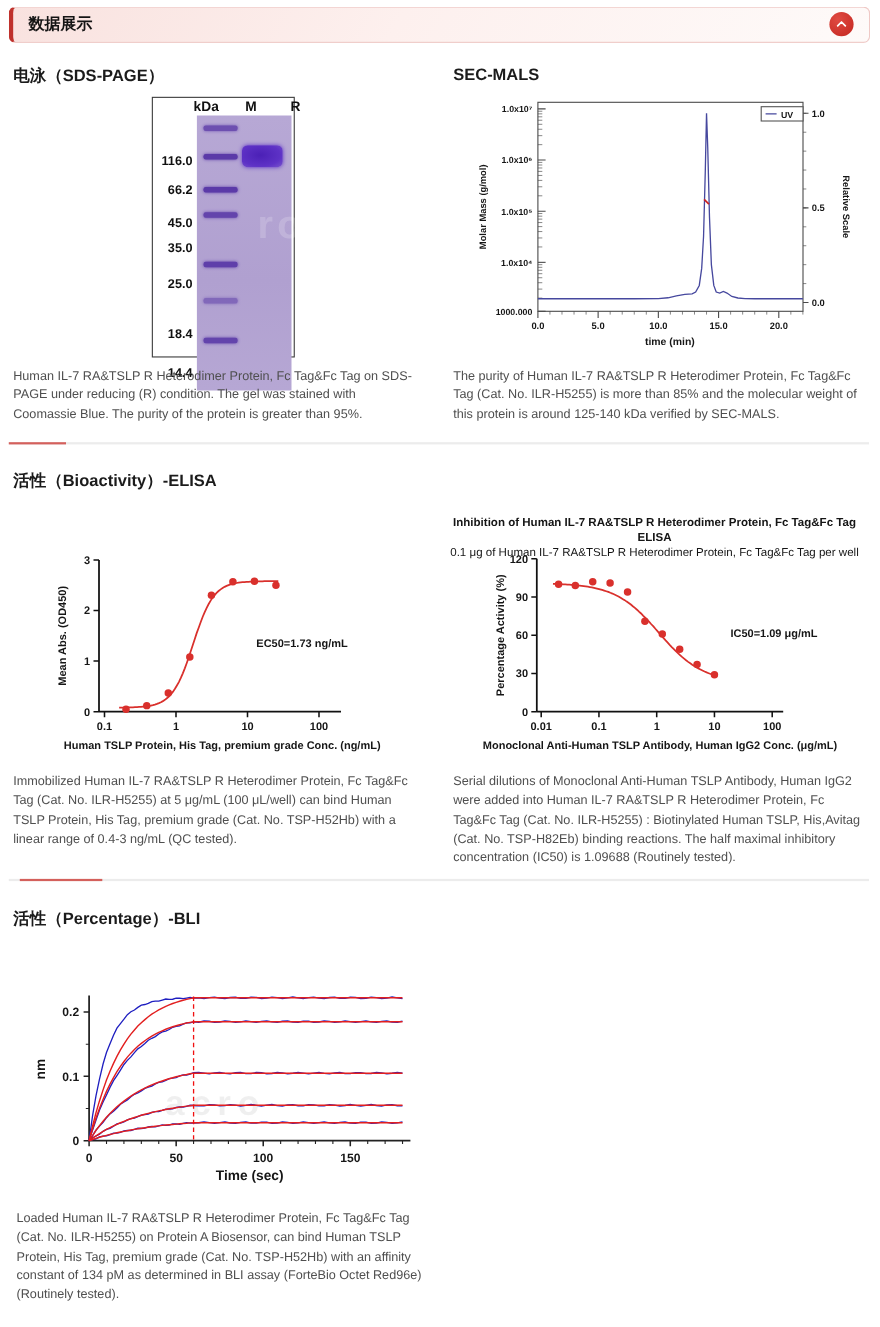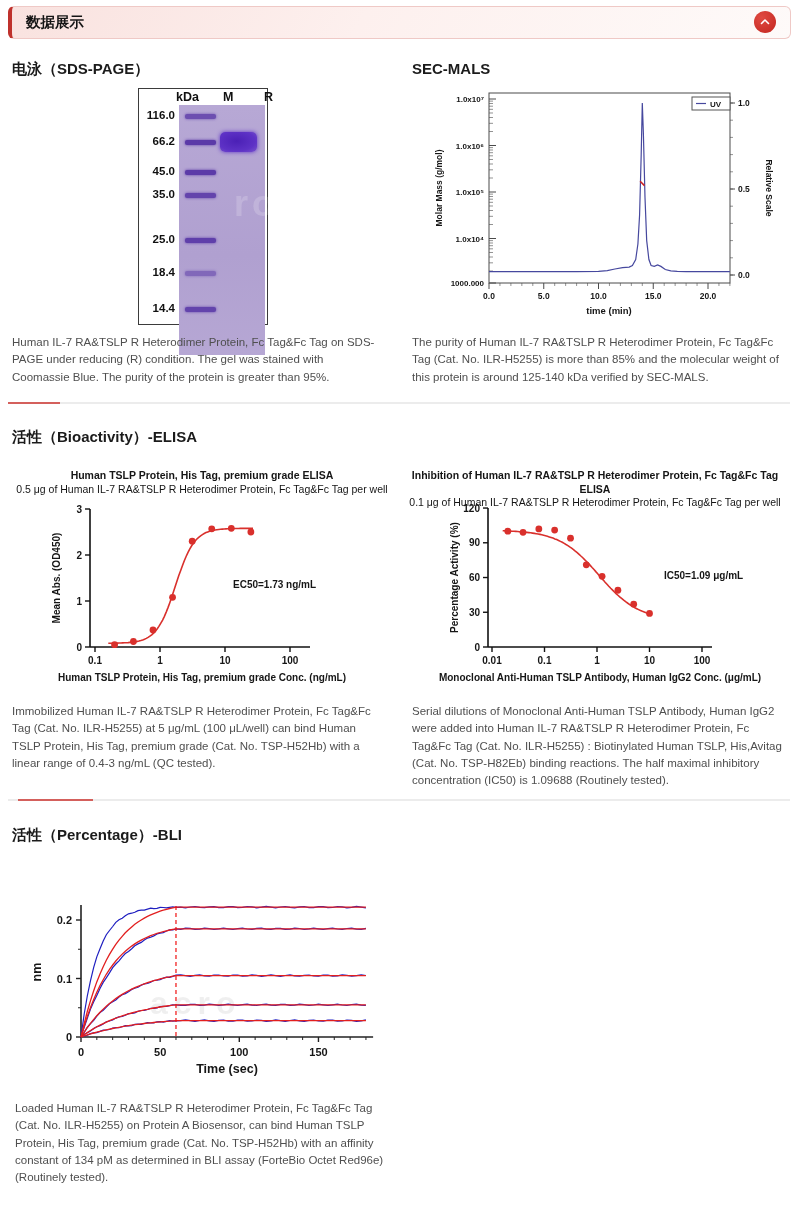--- a/index.html
+++ b/index.html
@@ -22,21 +22,21 @@
   .chart-titles{position:absolute;text-align:center;color:#151515;}
   .chart-title{font-size:10.5px;font-weight:bold;line-height:1.3;}
   .chart-sub{font-size:10.5px;font-weight:normal;line-height:1.3;}
   
   .gel-box{position:absolute;left:138px;top:88px;width:130px;height:237px;
        background:#fff;border:1.5px solid #3b3b3b;box-sizing:border-box;}
   .gel-area{position:absolute;left:40px;top:16px;width:86px;height:250px;
        background:linear-gradient(180deg,#b7a8d5 0%,#b0a0d0 60%,#b6a7d4 100%);}
   .gel-hdr{position:absolute;top:1px;font-size:12.5px;font-weight:600;color:#101010;margin-left:33px;}
   .gel-label{position:absolute;width:36px;text-align:right;font-size:11.5px;
-       font-weight:600;color:#101010;}
+       font-weight:600;color:#101010;margin-top:32px;}
   .gel-band{position:absolute;left:46px;width:31px;height:5px;border-radius:2px;
        background:#5b3aa8;box-shadow:0 0 3px #5b3aa8;}
   .gel-sample{position:absolute;left:81px;width:37px;height:20px;border-radius:5px;
        background:radial-gradient(ellipse at 45% 45%,#4b20b6 0%,#5e32c6 65%,#7a55cd 100%);
        box-shadow:0 0 4px #5e32c6;}
   .gel-wm{position:absolute;left:55px;top:78px;font-size:36px;color:#ffffff;opacity:.18;
        font-weight:bold;letter-spacing:4px;}
   .wm-bli{position:absolute;left:150px;top:985px;font-size:32px;color:#000000;opacity:.06;
        font-weight:bold;letter-spacing:6px;}
   svg text{font-family:"Liberation Sans",sans-serif;}
@@ -67,21 +67,21 @@
     </div>
     <div id="gel-dynamic">
         <div class="gel-label" style="left: 0px; top: 20px;">116.0</div>
         <div class="gel-band" style="top: 24.5px; opacity: 0.8;"></div>
         <div class="gel-label" style="left: 0px; top: 46px;">66.2</div>
         <div class="gel-band" style="top: 50.5px; opacity: 1;"></div>
         <div class="gel-label" style="left: 0px; top: 76px;">45.0</div>
         <div class="gel-band" style="top: 80.5px; opacity: 1;"></div>
         <div class="gel-label" style="left: 0px; top: 99px;">35.0</div>
         <div class="gel-band" style="top: 103.5px; opacity: 0.9;"></div>
-        <div class="gel-label" style="left: 0px; top: 144px;">25.0</div>
+        <div class="gel-label" style="left: 0px; top: 132px;">25.0</div>
         <div class="gel-band" style="top: 148.5px; opacity: 0.95;"></div>
         <div class="gel-label" style="left: 0px; top: 177px;">18.4</div>
         <div class="gel-band" style="top: 181.5px; opacity: 0.55;"></div>
         <div class="gel-label" style="left: 0px; top: 213px;">14.4</div>
         <div class="gel-band" style="top: 217.5px; opacity: 0.9;"></div>
         <div class="gel-sample" style="top: 43px; height: 20px;"></div>
       </div>
   </div>
 
   <div class="caption" style="left:12px;top:334px;width:365px;">Human IL-7 RA&amp;TSLP R Heterodimer Protein, Fc Tag&amp;Fc Tag on SDS-PAGE under reducing (R) condition. The gel was stained with Coomassie Blue. The purity of the protein is greater than 95%.</div>
@@ -186,24 +186,20 @@
     </svg>
 
   <div class="caption" style="left:412px;top:334px;width:372px;">The purity of Human IL-7 RA&amp;TSLP R Heterodimer Protein, Fc Tag&amp;Fc Tag (Cat. No. ILR-H5255) is more than 85% and the molecular weight of this protein is around 125-140 kDa verified by SEC-MALS.</div>
 
   <div class="divider" style="top:402px;">
     <div class="red" style="left:0;width:52px;"></div>
   </div>
 
   <div class="heading" style="left:12px;top:428px;">活性（Bioactivity）-ELISA</div>
 
-  <div class="chart-titles" style="left:12px;top:469px;width:380px;">
-    <div class="chart-title">Human TSLP Protein, His Tag, premium grade ELISA</div>
-    <div class="chart-sub">0.5 μg of Human IL-7 RA&amp;TSLP R Heterodimer Protein, Fc Tag&amp;Fc Tag per well</div>
-  </div>
   <svg id="svg-elisa1" class="abs" style="left:12px;top:495px;" width="380" height="200">
       <line x1="78" y1="14" x2="78" y2="152" stroke="#111" stroke-width="1.6"></line>
       <line x1="78" y1="152" x2="298" y2="152" stroke="#111" stroke-width="1.6"></line>
       <line x1="78" y1="152" x2="73" y2="152" stroke="#111" stroke-width="1.4"></line>
       <text x="70" y="155.5" fill="#161616" text-anchor="end" font-size="10px" font-weight="bold">0</text>
       <line x1="78" y1="106" x2="73" y2="106" stroke="#111" stroke-width="1.4"></line>
       <text x="70" y="109.5" fill="#161616" text-anchor="end" font-size="10px" font-weight="bold">1</text>
       <line x1="78" y1="60" x2="73" y2="60" stroke="#111" stroke-width="1.4"></line>
       <text x="70" y="63.5" fill="#161616" text-anchor="end" font-size="10px" font-weight="bold">2</text>
       <line x1="78" y1="14" x2="73" y2="14" stroke="#111" stroke-width="1.4"></line>

